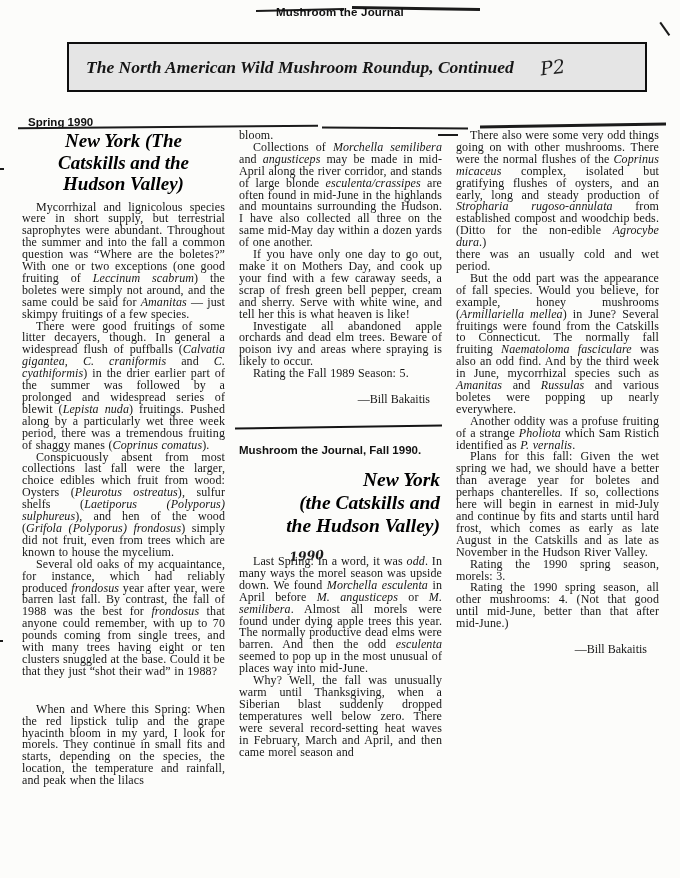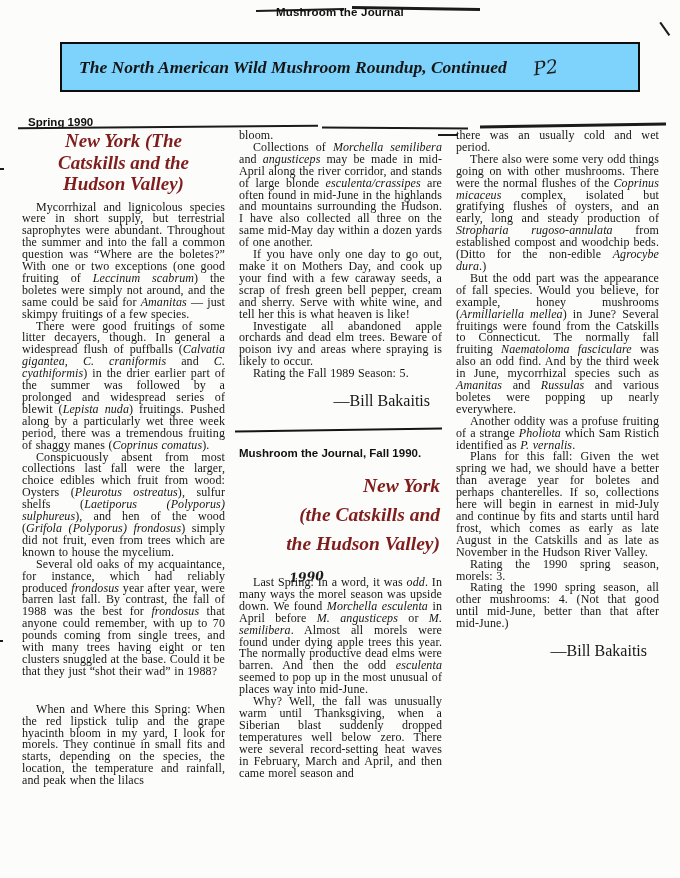--- a/index.html
+++ b/index.html
@@ -17,24 +17,24 @@
   }
   
   .top-journal-label{
     position:absolute;top:6px;left:0;right:0;
     text-align:center;
     font:bold 11.5px "Liberation Sans", sans-serif;
     letter-spacing:.2px;
     color:#111;
   }
   .title-box{
-    position:absolute;left:60px;top:42px;width:576px;height:46px;
+    position:absolute;left:67px;top:42px;width:576px;height:46px;
     border:2.5px solid #0e0e0e;
     display:flex;align-items:center;
-    background:#7dd3fc;
+    background:#e5e5e5;
   }
   .title-box .title-text{
     font:bold italic 17.5px "Liberation Serif", serif;
     padding-left:17px;
     white-space:nowrap;
   }
   .hand-annotation{
     font-family:"DejaVu Serif", serif;
     font-style:italic;
     font-size:19px;
@@ -55,41 +55,41 @@
     position:absolute;left:22px;top:130px;right:16px;bottom:0;
     display:flex;
     gap:14px;
   }
   .col{width:203px;flex:0 0 203px;}
   .col-heading{
     font-weight:bold;font-style:italic;
     font-size:19px;line-height:21.5px;
     white-space:pre-line;
     margin:0 0 7px 0;
-    color:#7f1d1d;
+    color:#000000;
   }
   .col-heading.center{text-align:center;}
-  .col-heading.right{text-align:right;font-size:19.5px;line-height:29px;margin-top:2px;padding-right:2px;}
+  .col-heading.right{text-align:right;font-size:19.5px;line-height:23px;margin-top:2px;padding-right:2px;}
   .para{
     margin:0;
     font-size:12px;
     line-height:11.9px;
     text-align:justify;
     text-indent:14px;
     letter-spacing:.1px;
     word-spacing:.4px;
   }
   .para.noindent{text-indent:0;}
   .para.spaced{}
   .para.spaced-lg{margin-top:26px;}
   .byline{
     margin-top:12px;
     text-align:right;
     padding-right:12px;
-    font-size:16px;
+    font-size:12px;
   }
   .mid-rule{
     height:2px;background:#151515;
     width:102%;margin:19px 0 9px -4px;
     transform:rotate(-0.8deg);
   }
   .journal-label{
     font:bold 11.5px "Liberation Sans", sans-serif;
     margin:16px 0 12px 0;
     color:#111;
@@ -152,22 +152,22 @@
         <div class="mid-rule"></div>
         <div class="journal-label">Mushroom the Journal, Fall 1990.</div>
         <div class="col-heading right">New York
 (the Catskills and
 the Hudson Valley)</div>
         <div class="handwritten-small">1990</div>
         <p class="para">Last Spring: In a word, it was <i>odd</i>. In many ways the morel season was upside down. We found <i>Morchella esculenta</i> in April before <i>M. angusticeps</i> or <i>M. semilibera</i>. Almost all morels were found under dying apple trees this year. The normally productive dead elms were barren. And then the odd <i>esculenta</i> seemed to pop up in the most unusual of places way into mid-June.</p>
         <p class="para">Why? Well, the fall was unusually warm until Thanksgiving, when a Siberian blast suddenly dropped temperatures well below zero. There were several record-setting heat waves in February, March and April, and then came morel season and</p>
       </div>
     <div class="col">
+        <p class="para">There also were some very odd things going on with other mushrooms. There were the normal flushes of the <i>Coprinus micaceus</i> complex, isolated but gratifying flushes of oysters, and an early, long and steady production of <i>Stropharia rugoso-annulata</i> from established compost and woodchip beds. (Ditto for the non-edible <i>Agrocybe dura</i>.)</p>
         <p class="para noindent">there was an usually cold and wet period.</p>
-        <p class="para">There also were some very odd things going on with other mushrooms. There were the normal flushes of the <i>Coprinus micaceus</i> complex, isolated but gratifying flushes of oysters, and an early, long and steady production of <i>Stropharia rugoso-annulata</i> from established compost and woodchip beds. (Ditto for the non-edible <i>Agrocybe dura</i>.)</p>
         <p class="para">But the odd part was the appearance of fall species. Would you believe, for example, honey mushrooms (<i>Armillariella mellea</i>) in June? Several fruitings were found from the Catskills to Connecticut. The normally fall fruiting <i>Naematoloma fasciculare</i> was also an odd find. And by the third week in June, mycorrhizal species such as <i>Amanitas</i> and <i>Russulas</i> and various boletes were popping up nearly everywhere.</p>
         <p class="para">Another oddity was a profuse fruiting of a strange <i>Pholiota</i> which Sam Ristich identified as <i>P. vernalis</i>.</p>
         <p class="para spaced">Plans for this fall: Given the wet spring we had, we should have a better than average year for boletes and perhaps chanterelles. If so, collections here will begin in earnest in mid-July and continue by fits and starts until hard frost, which comes as early as late August in the Catskills and as late as November in the Hudson River Valley.</p>
         <p class="para spaced">Rating the 1990 spring season, morels: 3.</p>
         <p class="para spaced">Rating the 1990 spring season, all other mushrooms: 4. (Not that good until mid-June, better than that after mid-June.)</p>
         <div class="byline">—Bill Bakaitis</div>
       </div>
   </div>
 
 </div>

